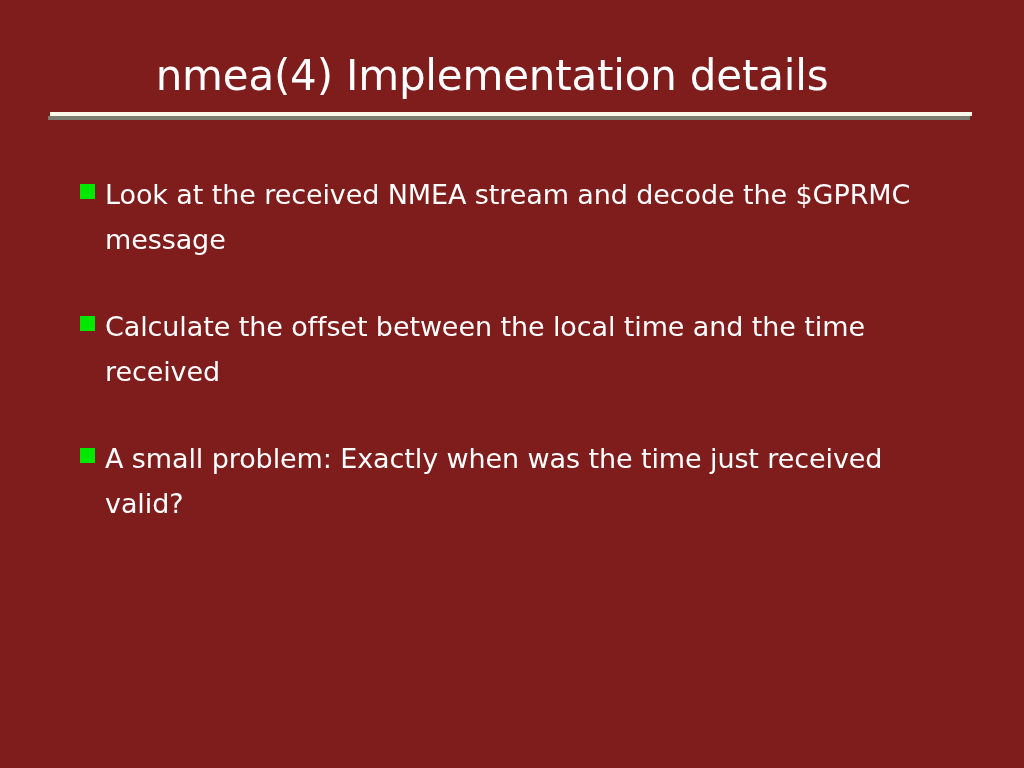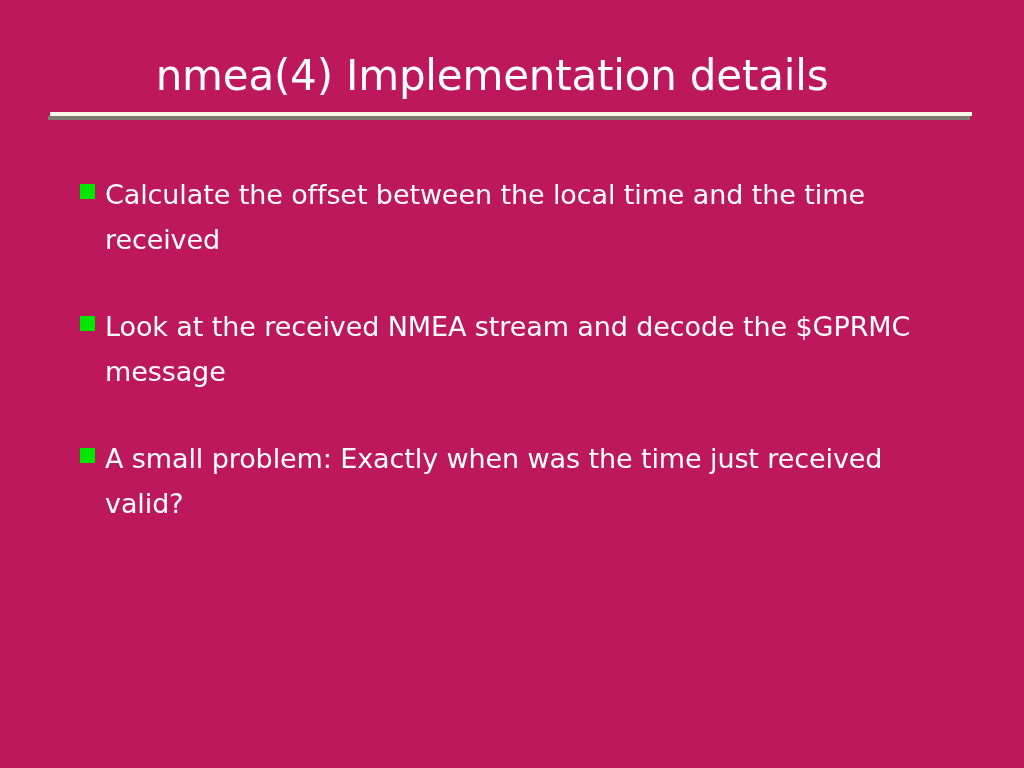--- a/index.html
+++ b/index.html
@@ -12,21 +12,21 @@
     width: 1024px;
     height: 768px;
     overflow: hidden;
     font-family: "DejaVu Sans", "Liberation Sans", sans-serif;
   }
 
   #slide {
     position: relative;
     width: 1024px;
     height: 768px;
-    background: #be185d;
+    background: #7f1d1d;
     overflow: hidden;
   }
 
   
   #title-block {
     position: absolute;
     left: 0;
     top: 48px;
     width: 1024px;
     height: 62px;
@@ -122,26 +122,26 @@
 
   <div id="title-rule">
     <div class="rule-shadow"></div>
     <div class="rule-line"></div>
   </div>
 
   <div id="body">
 
     <div class="bullet-item">
       <span class="bullet-marker"></span>
-      <span class="bullet-text">Calculate the offset between the local time and the time received</span>
+      <span class="bullet-text">Look at the received NMEA stream and decode the $GPRMC message</span>
     </div>
 
     <div class="bullet-item">
       <span class="bullet-marker"></span>
-      <span class="bullet-text">Look at the received NMEA stream and decode the $GPRMC message</span>
+      <span class="bullet-text">Calculate the offset between the local time and the time received</span>
     </div>
 
     <div class="bullet-item">
       <span class="bullet-marker"></span>
       <span class="bullet-text">A small problem:  Exactly when was the time just received valid?</span>
     </div>
 
   </div>
 
 </div>

